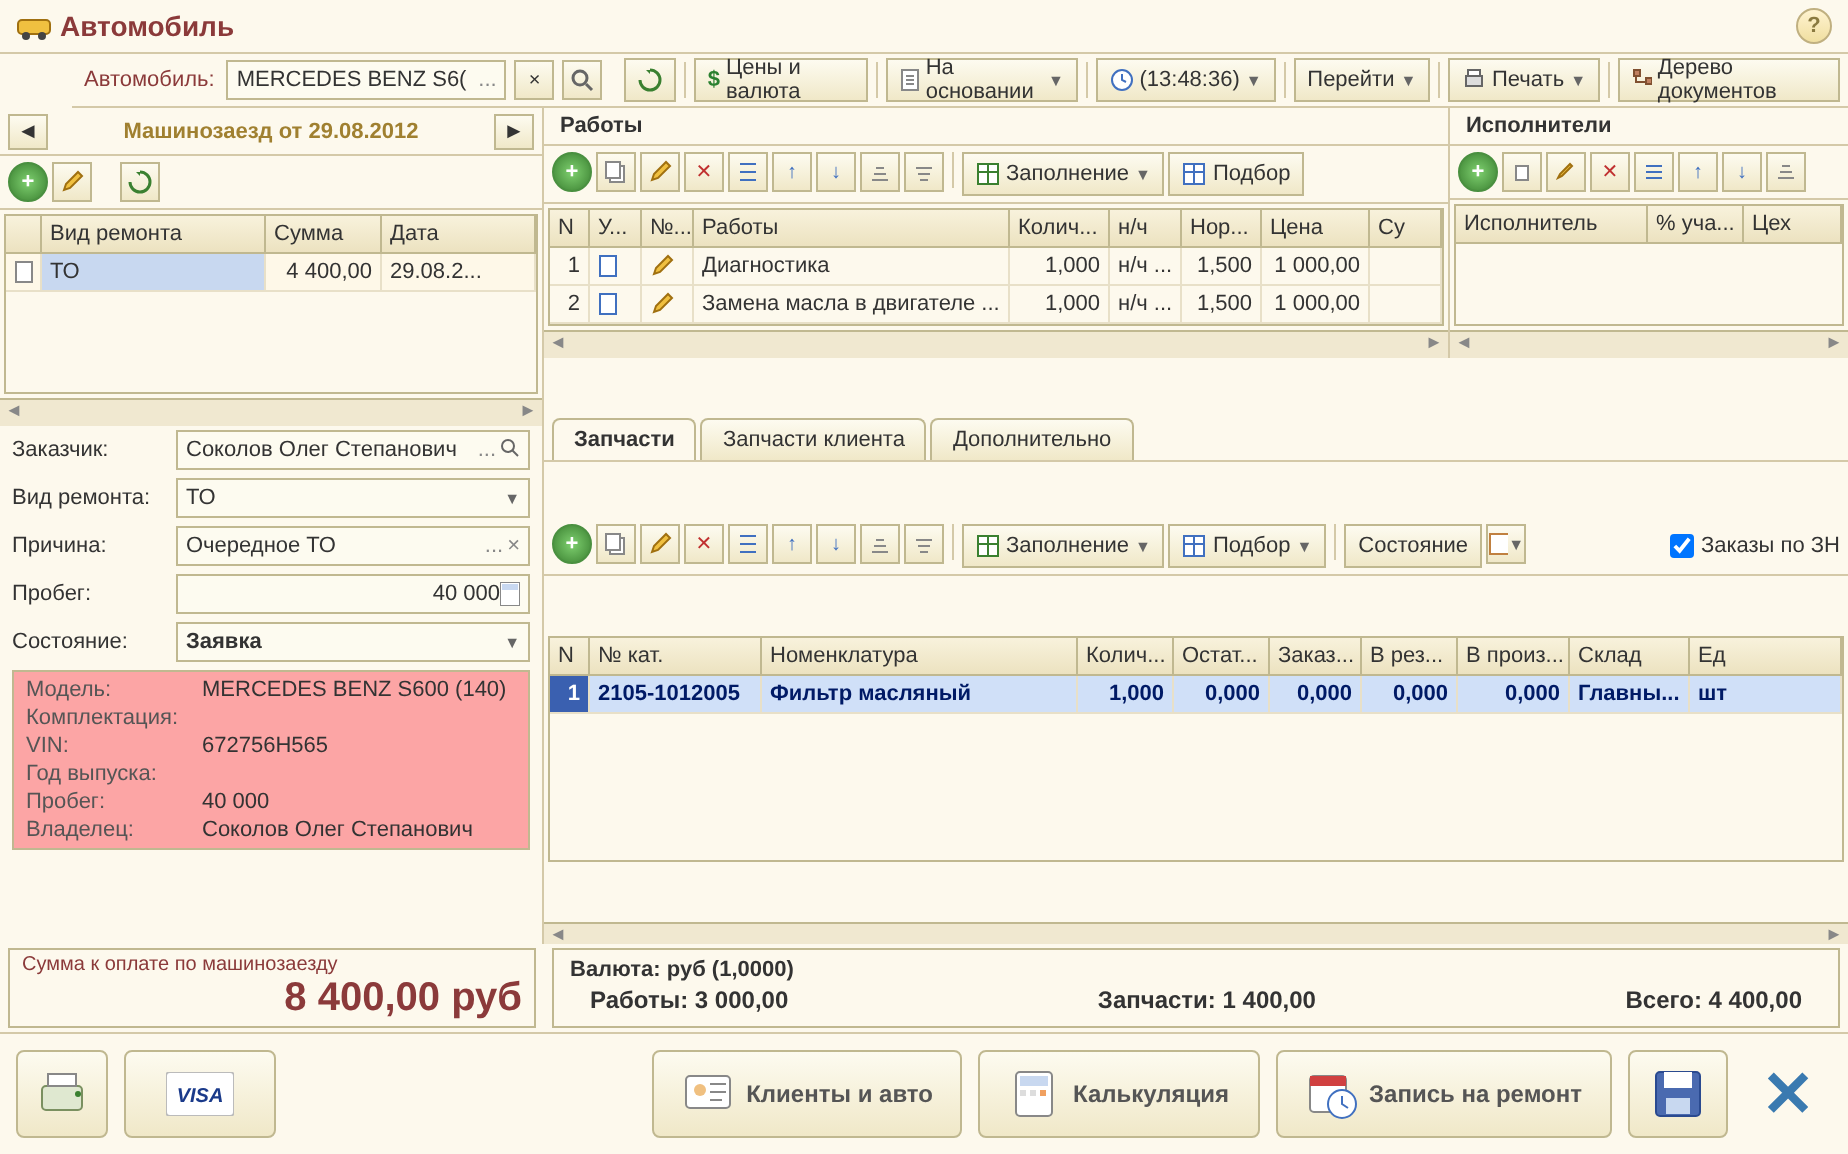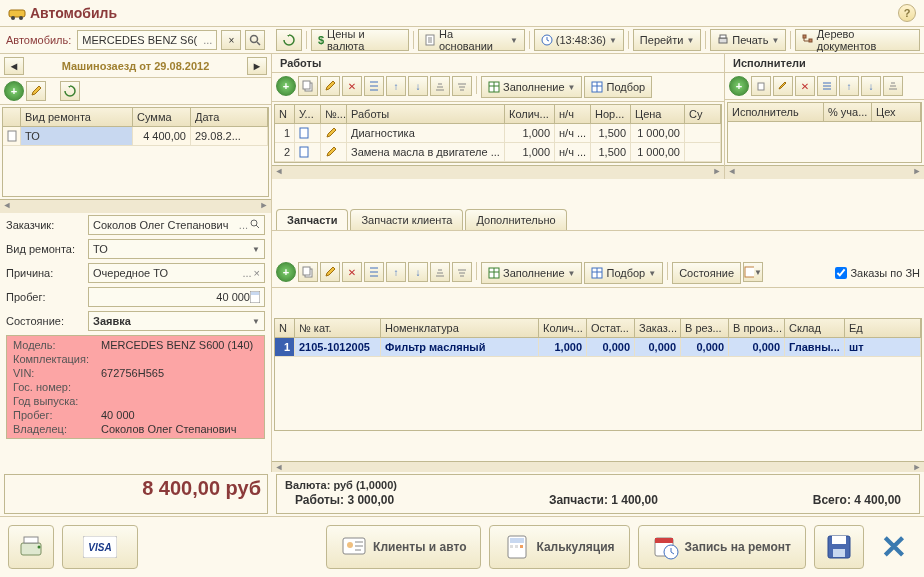--- a/index.html
+++ b/index.html
@@ -35,20 +35,21 @@
   line-height: 16px;
   color: #8a7a40;
   font-weight: bold;
 }
 .car-row {
   display: flex;
   align-items: center;
   padding: 3px 6px;
   gap: 4px;
   border-bottom: 1px solid #d4c9a8;
+  margin-left: 36px;
 }
 .car-row label { color: #8b3a3a; margin-right: 2px; }
 .car-input {
   flex: 0 0 140px;
   height: 20px;
   border: 1px solid #c0b890;
   background: #fdfbf0;
   padding: 0 4px;
   display: flex;
   align-items: center;
@@ -438,24 +439,20 @@
         </div>
       <div class="info-row">
           <span class="k">Комплектация:</span>
           <span></span>
         </div>
       <div class="info-row">
           <span class="k">VIN:</span>
           <span>672756Н565</span>
         </div>
       <div class="info-row">
-          <span class="k">Гос. номер:</span>
-          <span></span>
-        </div>
-      <div class="info-row">
           <span class="k">Год выпуска:</span>
           <span></span>
         </div>
       <div class="info-row">
           <span class="k">Пробег:</span>
           <span>40 000</span>
         </div>
       <div class="info-row">
           <span class="k">Владелец:</span>
           <span>Соколов Олег Степанович</span>
@@ -708,20 +705,21 @@
     </div>
     <div class="scroll-sim">
         <span>◄</span>
         <span>►</span>
       </div>
   </div>
 </div>
 
 <div class="totals-row">
   <div class="totals-left">
+    <div class="t">Сумма к оплате по машинозаезду</div>
     <div class="amt">8 400,00  руб</div>
   </div>
   <div class="totals-box" style="flex:1;">
     <div style="font-weight:bold;">Валюта: руб (1,0000)</div>
     <div class="summary-line">
       <span>Работы: 3 000,00</span>
       <span>Запчасти: 1 400,00</span>
       <span>Всего: 4 400,00</span>
     </div>
   </div>

